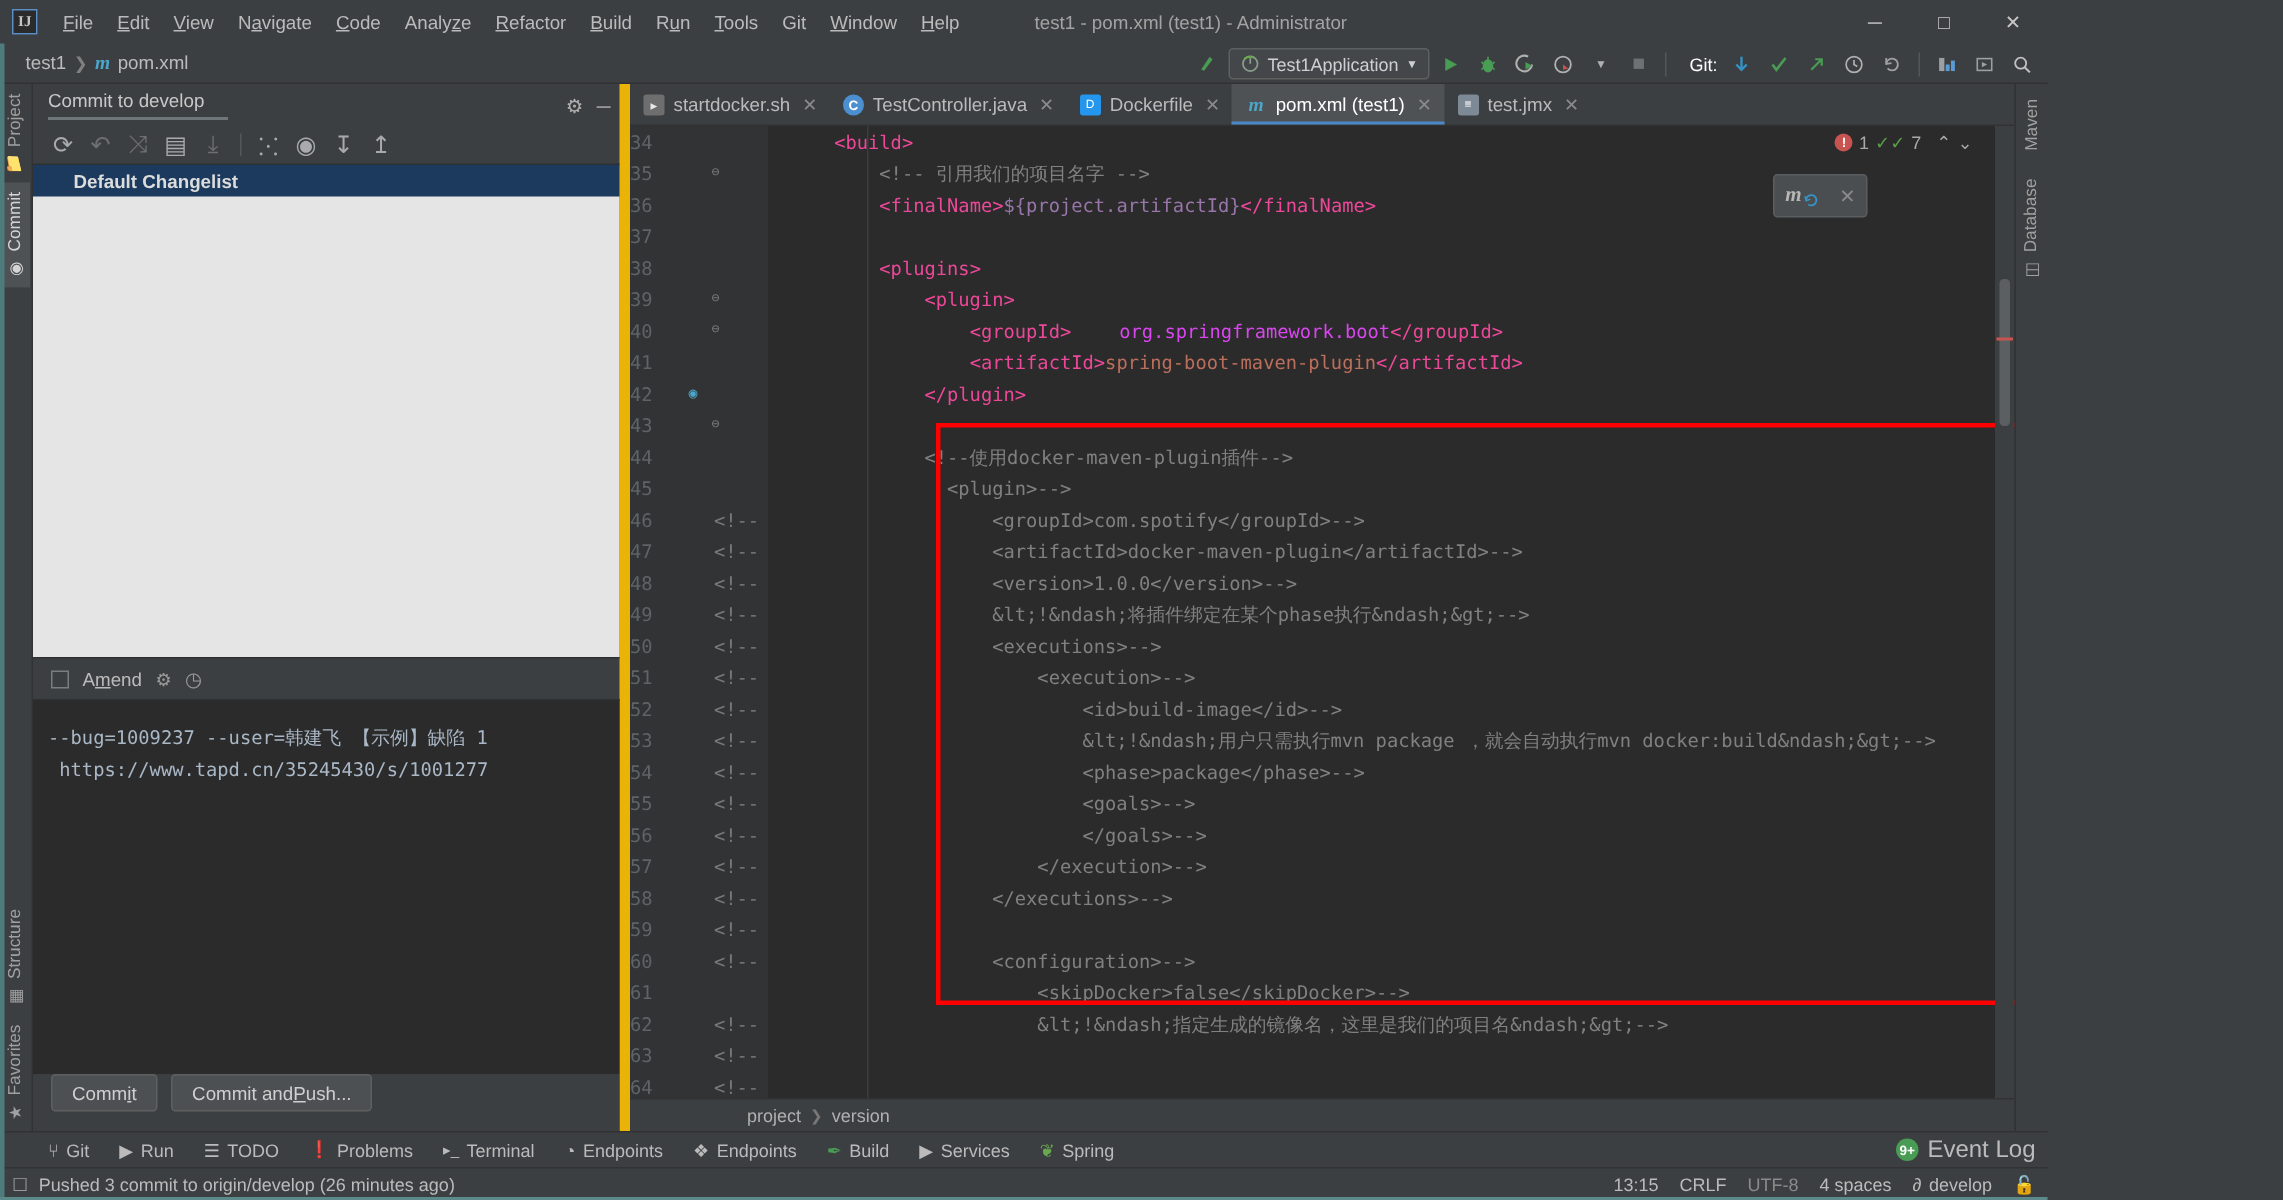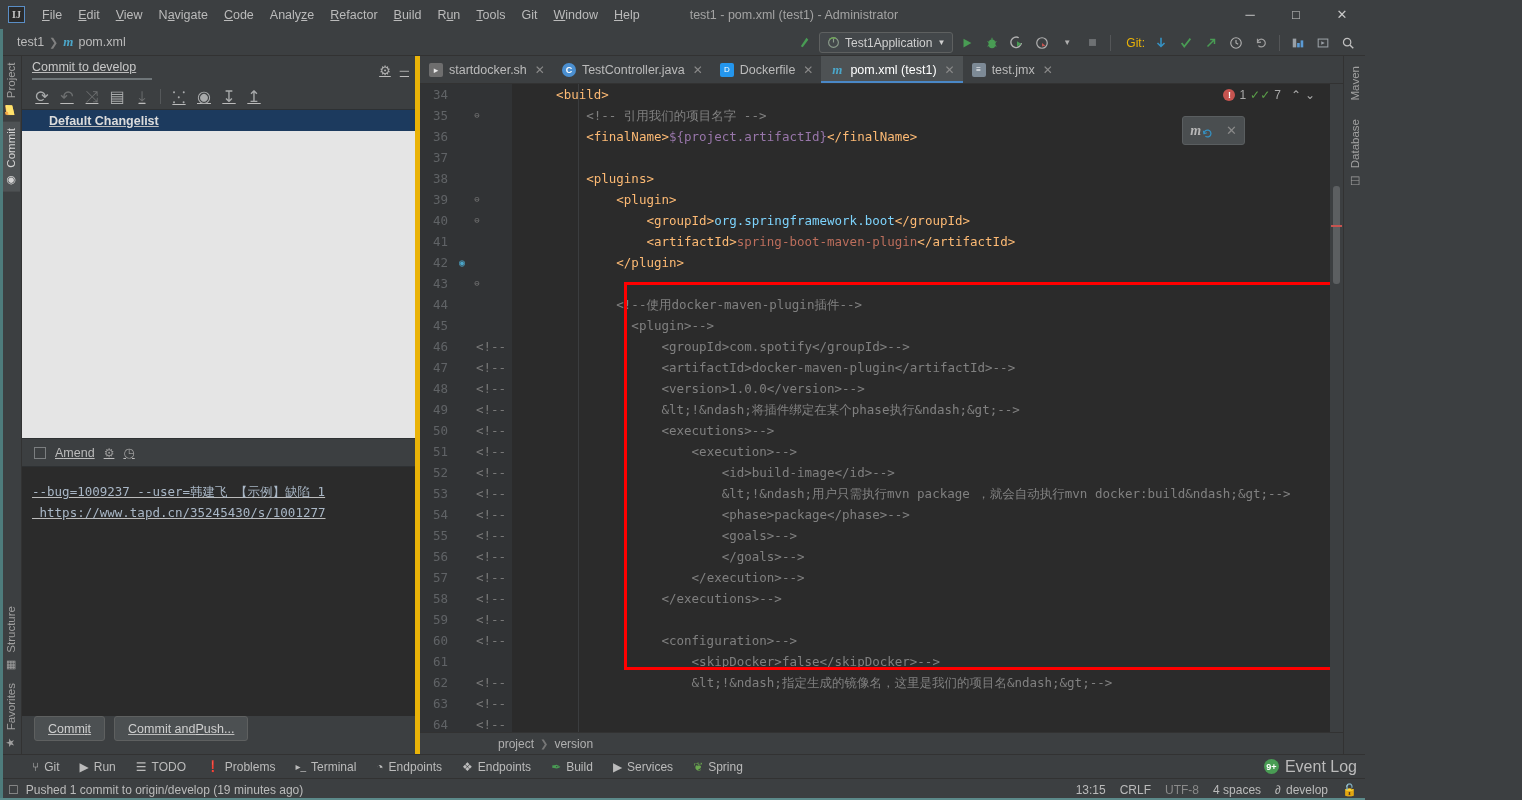--- a/index.html
+++ b/index.html
@@ -72,21 +72,21 @@
     width: 22px; height: 22px; display: flex;
     align-items: center; justify-content: center;
     font-size: 13px; color: #b0b0b0;
   }
   .runcfg {
     display: flex; align-items: center; gap: 5px;
     height: 21px; padding: 0 7px; border: 1px solid #5e6060;
     border-radius: 3px; background: #43474a;
     font-size: 12px; color: #cfcfcf; white-space: nowrap;
   }
-  .git-label { font-size: 12px; color: #eab308; margin: 0 2px 0 8px; }
+  .git-label { font-size: 12px; color: #ffffff; margin: 0 2px 0 8px; }
   .sep-v { width: 1px; height: 16px; background: #545658; margin: 0 4px; }
 
   
   .body-row { flex: 1 1 auto; display: flex; min-height: 0; }
 
   
   .left-strip {
     width: 22px; background: #3c3f41; flex: 0 0 22px;
     display: flex; flex-direction: column; align-items: center;
     justify-content: space-between; border-right: 1px solid #323232;
@@ -98,21 +98,21 @@
     font-size: 11.5px; color: #a0a0a0; padding: 6px 3px;
     display: flex; align-items: center; gap: 5px; white-space: nowrap;
   }
   .vtab.active { background: #4e5254; color: #d4d4d4; }
   .vtab .ico { transform: rotate(90deg); font-size: 11px; }
   .strip-top, .strip-bot { display: flex; flex-direction: column; align-items: center; }
 
   
   .commit-panel {
     width: 398px; flex: 0 0 398px; background: #3c3f41;
-    display: flex; flex-direction: column; border-right: 5px solid #eab308; text-decoration: underline;
+    display: flex; flex-direction: column; border-right: 7px solid #eab308;
   }
   .cp-header {
     height: 28px; display: flex; align-items: center;
     padding: 0 6px 0 10px; position: relative;
   }
   .cp-title {
     font-size: 12.5px; color: #c8c8c8; padding-bottom: 4px;
     border-bottom: 2px solid #6f7679; padding-right: 16px;
   }
   .cp-header-btns { margin-left: auto; display: flex; gap: 9px; align-items: center; }
@@ -197,40 +197,40 @@
   .editor-main { flex: 1 1 auto; display: flex; position: relative; min-height: 0; }
   .gutter {
     width: 92px; flex: 0 0 92px; background: #313335;
     font-family: "DejaVu Sans Mono", monospace; font-size: 12.5px;
     color: #606366; position: relative;
   }
   .gline {
     height: 21px; line-height: 21px; display: flex; align-items: center;
     position: relative;
   }
-  .gnum { width: 34px; text-align: right; padding-right: 6px; }
+  .gnum { width: 34px; padding-right: 6px; }
   .gmark { width: 16px; text-align: center; font-size: 10px; color: #4ba6c9; }
   .gfold {
     width: 14px; text-align: center; font-size: 9px; color: #787878;
   }
   .gcomment {
     font-family: "DejaVu Sans Mono", monospace; font-size: 12.5px;
     color: #787878; position: absolute; left: 56px;
   }
   .code-area {
     flex: 1 1 auto; background: #2b2b2b; position: relative;
     overflow: hidden;
   }
   .cline {
     height: 21px; line-height: 21px; white-space: pre;
     font-family: "DejaVu Sans Mono", monospace; font-size: 12.5px;
     color: #a9b7c6; padding-left: 14px;
   }
-  .tag { color: #fdba74; }
-  .txt { color: #7dd3fc; }
+  .tag { color: #ec4899; }
+  .txt { color: #d946ef; margin-left: 32px; }
   .val { color: #bc6e5c; }
   .cmt { color: #808080; }
   .var { color: #9876aa; }
   .indent-guide {
     position: absolute; width: 1px; background: #3b3d3f;
   }
   .red-rect {
     position: absolute; border: 3px solid #ff0000;
     pointer-events: none;
   }
@@ -837,21 +837,21 @@
     </div>
     <div class="tw-right">
       <span class="badge-9">9+</span>
       <span>Event Log</span>
     </div>
   </div>
 
   <div class="statusbar">
     <div class="sb-left">
       <span style="font-size:12px;color:#9a9a9a">☐</span>
-      <span>Pushed 1 commit to origin/develop (19 minutes ago)</span>
+      <span>Pushed 3 commit to origin/develop (26 minutes ago)</span>
     </div>
     <div class="sb-right">
       <span>13:15</span>
       <span>CRLF</span>
       <span class="sb-dim">UTF-8</span>
       <span>4 spaces</span>
       <span style="display:flex;align-items:center;gap:5px">
         <span>∂</span>
         <span>develop</span>
       </span>

